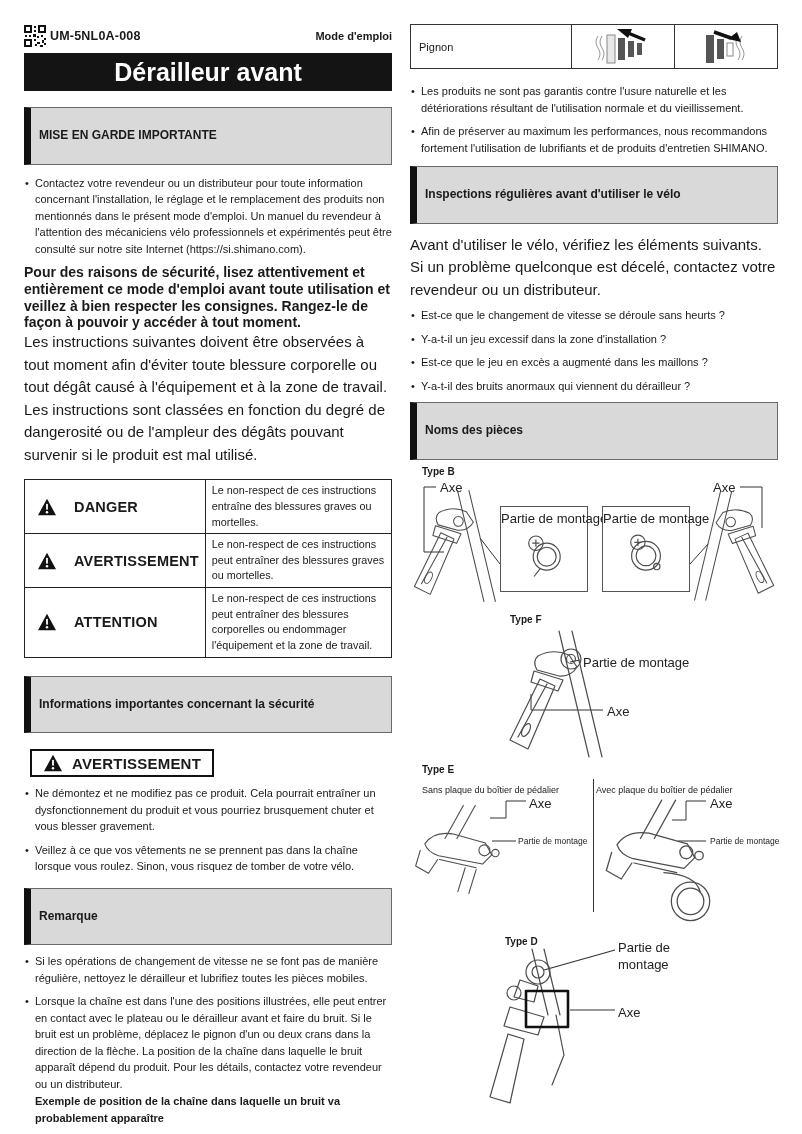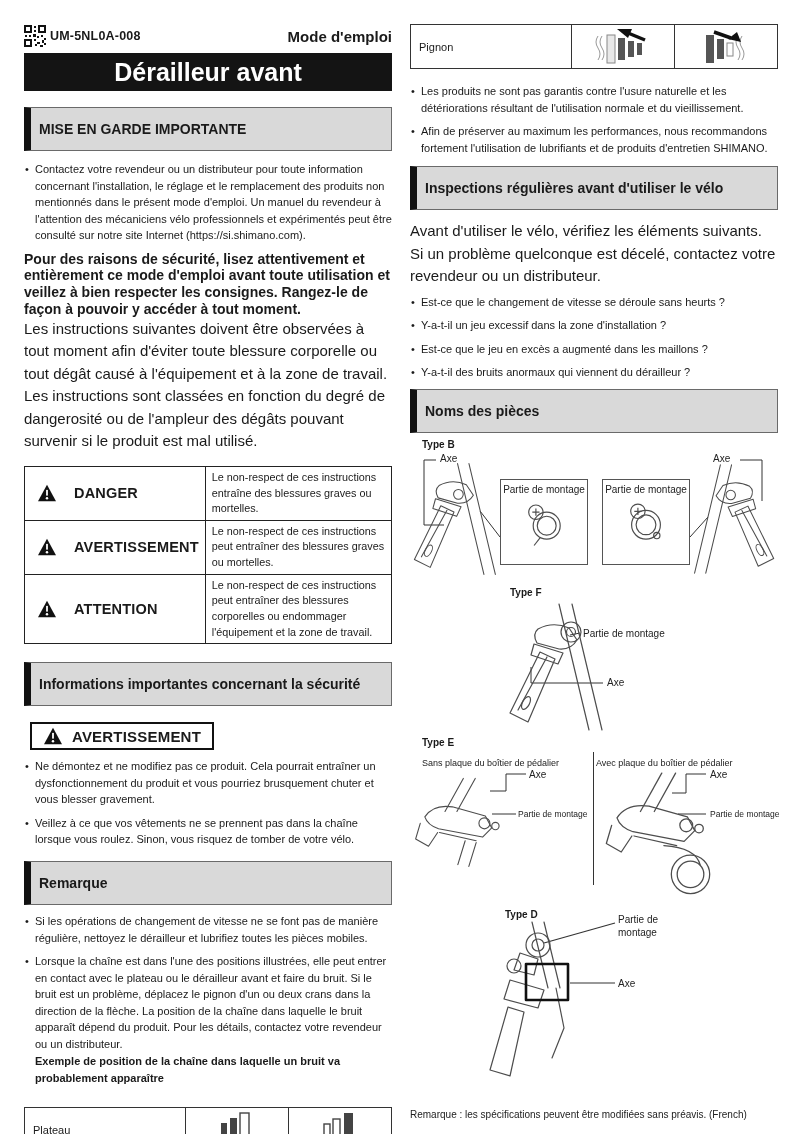--- a/index.html
+++ b/index.html
@@ -10,31 +10,31 @@
     color:#1a1a1a;
     position:relative;
     overflow:hidden;
   }
   .col-left  { position:absolute; left:24px;  top:24px; width:368px; }
   .col-right { position:absolute; left:410px; top:24px; width:368px; }
 
   
   .doc-header { display:flex; align-items:center; height:24px; }
   .doc-number { font-weight:bold; font-size:12.5px; margin-left:4px; letter-spacing:.2px; }
-  .doc-type   { margin-left:auto; font-weight:bold; font-size:15px; }
+  .doc-type   { margin-left:auto; font-weight:bold; font-size:11px; }
   .title-banner {
     margin-top:5px; background:#141414; color:#fff; text-align:center;
     font-size:25px; font-weight:bold; height:38px; line-height:38px;
   }
 
   
   .sec-header {
     margin-top:16px; background:#d9d9d9; border:1px solid #6a6a6a;
-    border-left:7px solid #111; font-weight:bold; font-size:14px;
-    line-height:1.3; padding:12px 8px;
+    border-left:7px solid #111; font-weight:bold; font-size:12px;
+    line-height:1.3; padding:20px 8px;
   }
 
   
   .body-text { font-size:15px; line-height:1.5; }
   .bold-lede { font-size:14px; line-height:1.2; font-weight:bold; margin-top:3px; }
   ul.bullets { list-style:none; margin-top:10px; }
   ul.bullets li { position:relative; padding-left:11px; font-size:11px; line-height:1.5; margin-bottom:7px; }
   ul.bullets li::before { content:"\2022"; position:absolute; left:1px; top:0; }
   .bold-inline { font-weight:bold; margin-top:1px; }
 
@@ -57,21 +57,21 @@
   
   table.chain-tbl { border-collapse:collapse; width:100%; border:1.5px solid #333; }
   table.chain-tbl td { border:1px solid #333; height:44px; vertical-align:middle; }
   td.ct-label { width:44%; font-size:11px; padding-left:8px; }
   td.ct-diagram { width:28%; text-align:center; }
   td.ct-diagram svg { display:block; margin:0 auto; }
 
   
   .type-section { position:relative; width:368px; }
   .type-label { position:absolute; font-size:10px; font-weight:bold; }
-  .part-label { position:absolute; font-size:10px; color:#222; white-space:nowrap; }
+  .part-label { position:absolute; font-size:13px; color:#222; white-space:nowrap; }
   .part-label.wrap { white-space:normal; width:62px; line-height:1.3; }
   .caption { position:absolute; font-size:9px; color:#222; white-space:nowrap; }
   .montage-box { position:absolute; border:1px solid #555; background:#fff; text-align:center; }
   .montage-box .part-label { position:static; display:block; margin-top:4px; }
   svg.leaders { position:absolute; left:0; top:0; pointer-events:none; }
   .divider-v { position:absolute; width:1px; background:#333; }
 
   .footer-note { margin-top:24px; font-size:10px; color:#222; }
 </style>
 </head>

